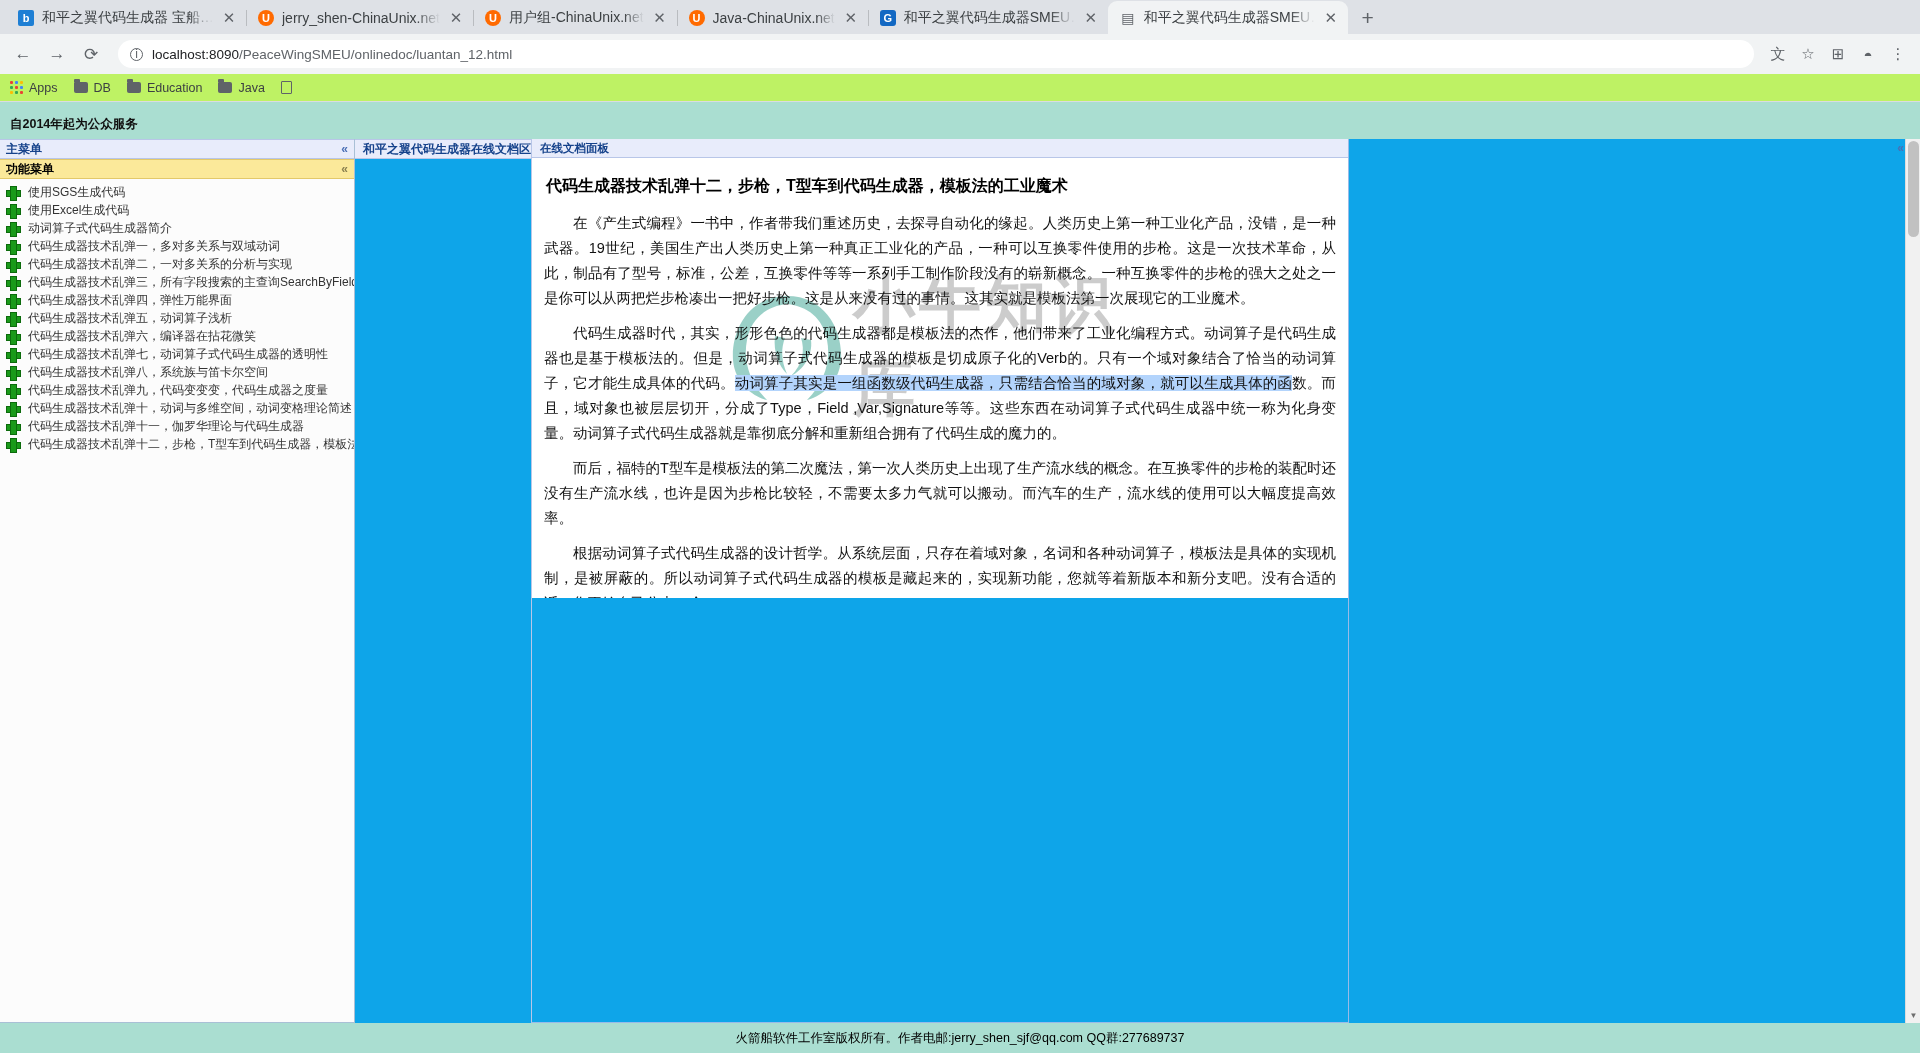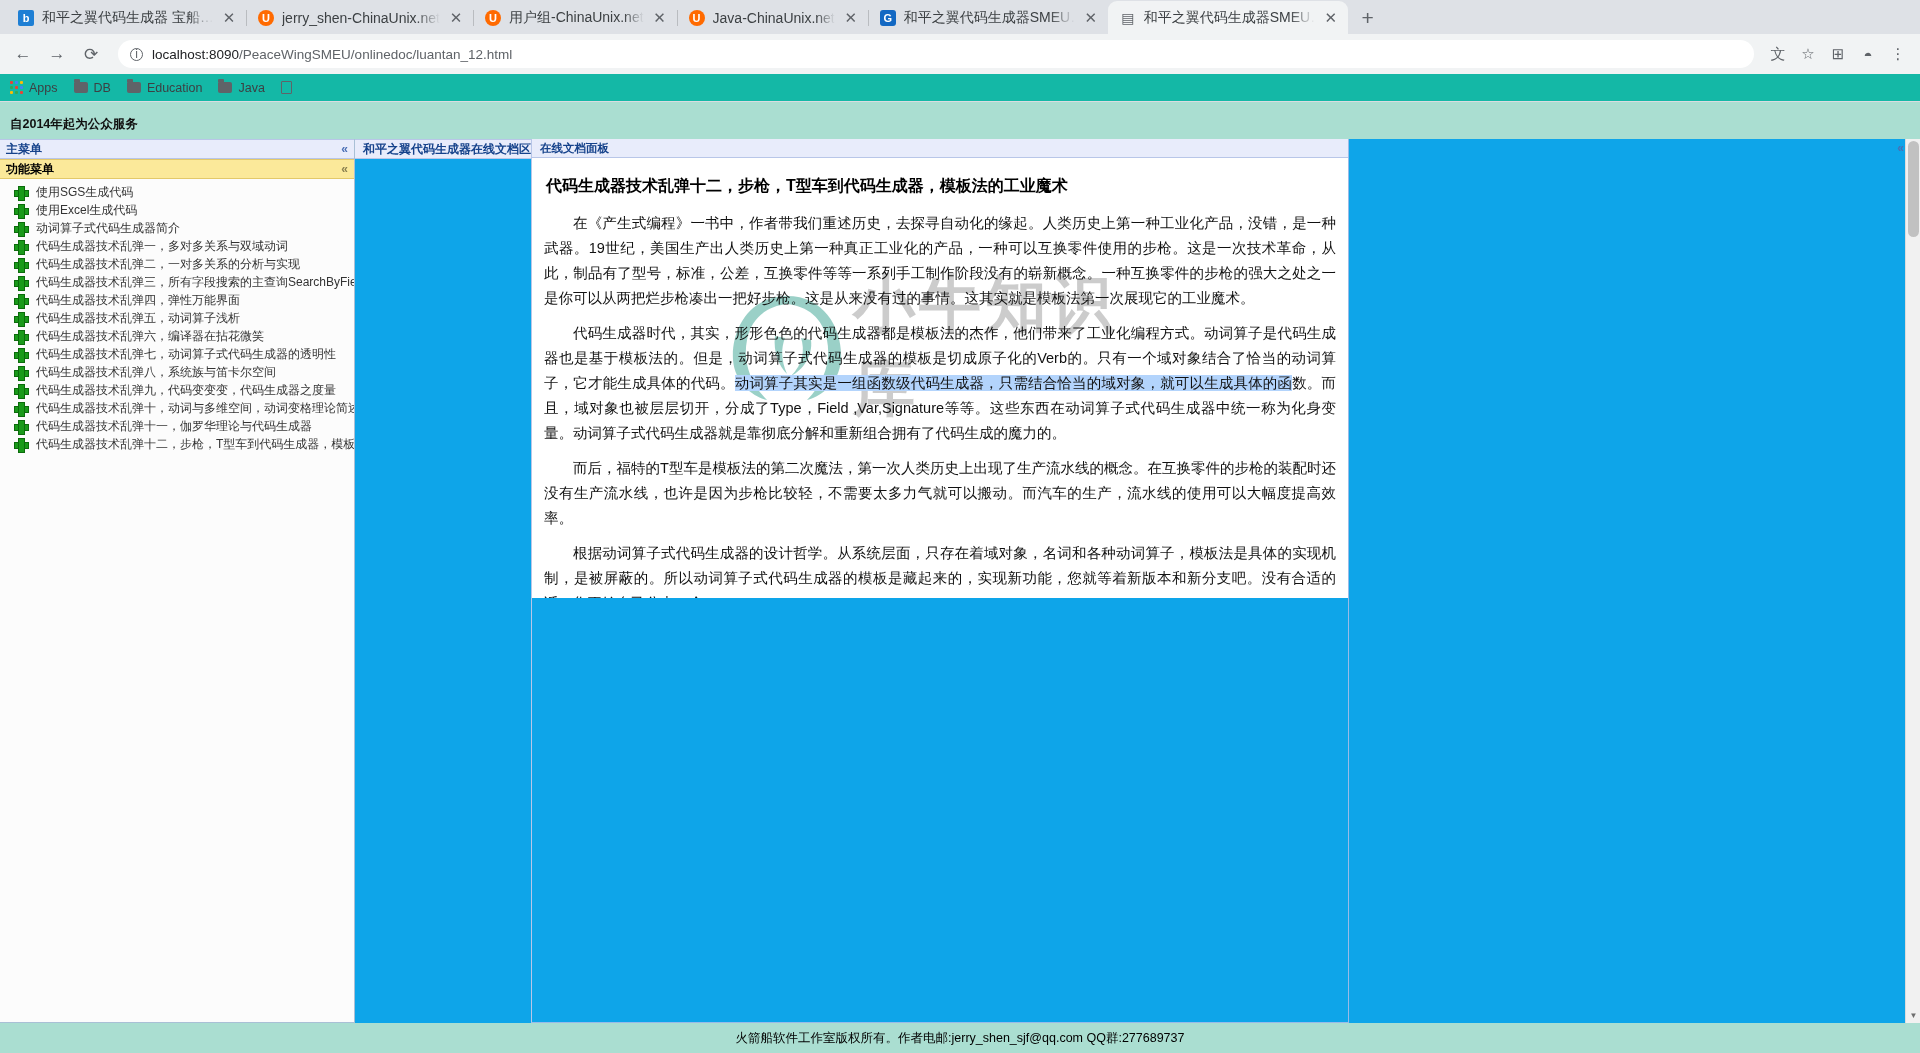--- a/index.html
+++ b/index.html
@@ -106,21 +106,21 @@
   .omni-url { color: #202124; }
   .omni-url .host { color: #202124; }
   .omni-url .path { color: #5f6368; }
   .tb-icon {
     width: 28px; height: 28px; margin-left: 2px;
     display: flex; align-items: center; justify-content: center;
     color: #5f6368; font-size: 15px; flex: none;
   }
 
   .bookmarks {
-    height: 28px; background: #14b8a6;
+    height: 28px; background: #bef264;
     display: flex; align-items: center;
     padding: 0 10px; flex: none;
     border-bottom: 1px solid #dadce0;
   }
   .bm {
     display: flex; align-items: center;
     font-size: 12.5px; color: #3c4043;
     margin-right: 16px;
   }
   .bm .bm-icon { margin-right: 6px; display: inline-flex; }
@@ -183,21 +183,20 @@
     color: #000;
   }
   .collapse-ico { color: #4a6fb5; font-size: 12px; }
   .panel-head.accent .collapse-ico { color: #8a8050; }
 
   .menu-list {
     flex: 1; background: #fcfcfc;
     border-bottom: 1px solid #a9c0d6;
     padding-top: 4px;
     overflow: hidden;
-    padding-left: 8px;
   }
   .menu-item {
     display: flex; align-items: center;
     height: 18px; padding-left: 6px;
     font-size: 12px; color: #333;
     white-space: nowrap;
   }
   .menu-item .label { overflow: hidden; text-overflow: clip; }
   .plus-icon {
     width: 13px; height: 13px; flex: none;

